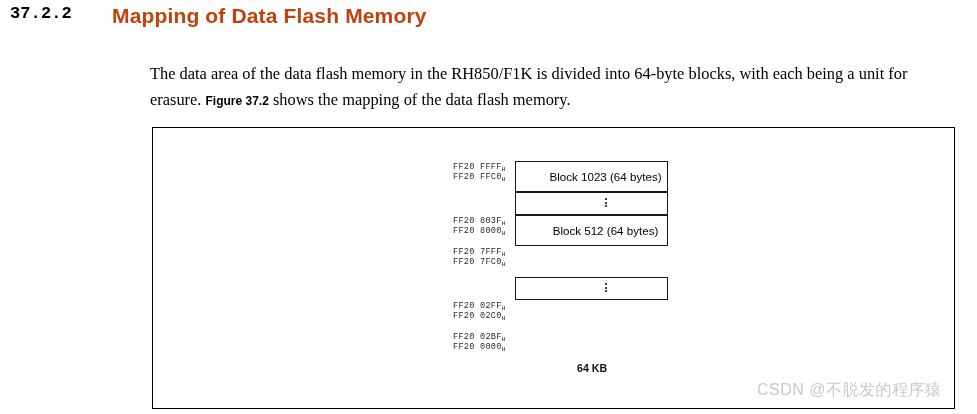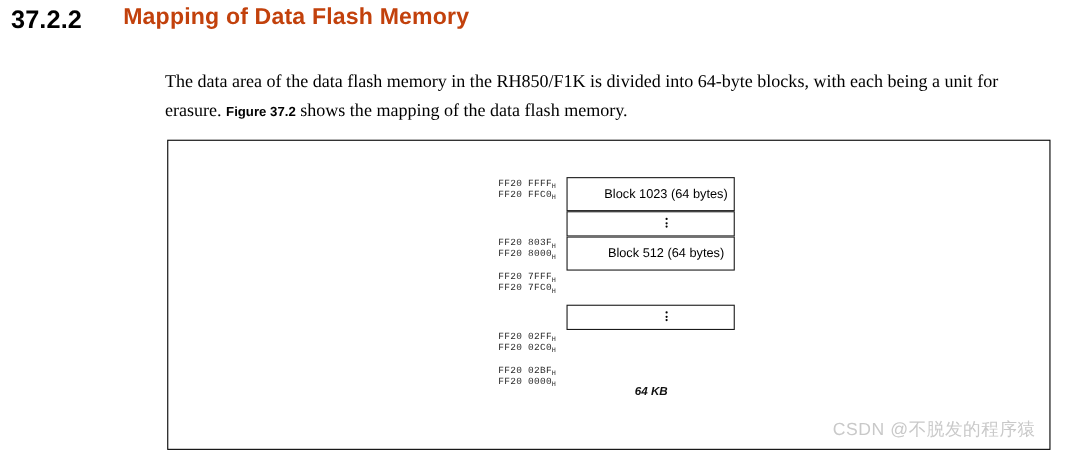--- a/index.html
+++ b/index.html
@@ -21,23 +21,23 @@
     position: absolute;
     left: 0px;
     top: 4px;
     width: 977px;
     height: 30px;
   }
   #section-number {
     position: absolute;
     left: 10px;
     top: 0px;
-    font-family: Liberation Sans, sans-serif;
-    font-weight: bold;
-    font-size: 23px;
+    font-family: Liberation Mono, monospace;
+    font-weight: bold;
+    font-size: 17px;
     letter-spacing: 0.1px;
     color: #000;
   }
   #section-title {
     position: absolute;
     left: 112px;
     top: 0px;
     font-family: "Liberation Sans", sans-serif;
     font-weight: bold;
     font-size: 21px;
@@ -168,26 +168,25 @@
     width: 106px;
     text-align: center;
     font-family: "Liberation Sans", sans-serif;
     font-size: 10.3px;
     line-height: 13.5px;
     color: #111;
   }
   #size-value {
     position: absolute;
     left: 124px;
-    top: 4px;
+    top: 16px;
     font-family: "Liberation Sans", sans-serif;
     font-size: 10.6px;
     font-weight: bold;
     color: #111;
-    font-style: italic;
   }
 
   
   #watermark {
     position: absolute;
     left: 757px;
     top: 380px;
     font-family: "Liberation Sans", sans-serif;
     font-size: 16px;
     color: #c9c9c9;

